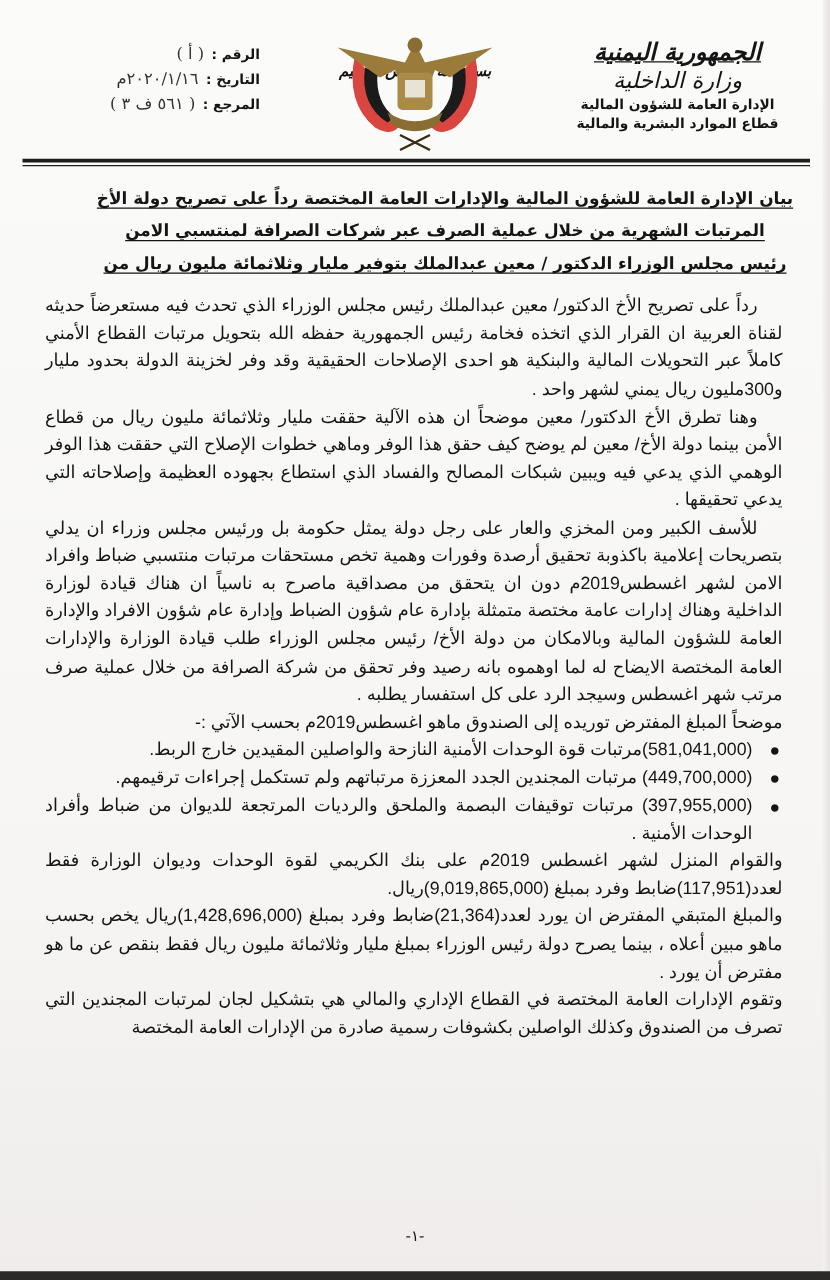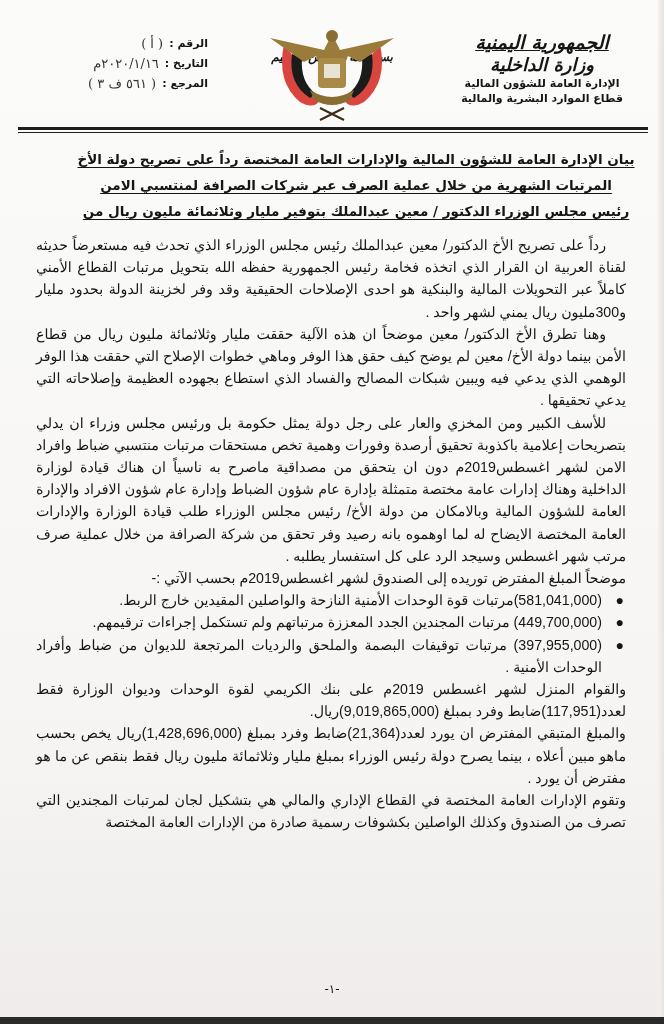--- a/index.html
+++ b/index.html
@@ -13,21 +13,21 @@
   .page {
     position:absolute; left:0; top:0; width:664px; height:1024px;
     background:linear-gradient(180deg,#fbfbfa 0%,#f6f5f3 70%,#efeceb 100%);
   }
   
   .hdr-right {
     position:absolute; right:22px; top:30px; width:200px;
     direction:rtl; text-align:center;
   }
   .hdr-calig1 { font-family:"DejaVu Serif", serif; font-size:19px; font-style:italic; font-weight:bold; line-height:24px; letter-spacing:1px;text-decoration:underline; }
-  .hdr-calig2 { font-family:"DejaVu Serif", serif; font-size:18px; font-style:italic; font-weight:bold; line-height:22px; letter-spacing:2px;text-align:center; }
+  .hdr-calig2 { font-family:"DejaVu Serif", serif; font-size:18px; font-style:italic; font-weight:normal; line-height:22px; letter-spacing:2px;text-align:center; }
   .hdr-sub { font-size:11px; font-weight:bold; line-height:15px; }
   .hdr-left {
     position:absolute; left:38px; top:34px; width:170px;
     direction:rtl; font-size:11px; font-weight:bold; line-height:20px;
   }
   .hdr-left .row { display:flex; gap:6px; white-space:nowrap; }
   .hdr-left .val { font-family:"DejaVu Serif", serif; font-weight:normal; font-size:13px; color:#333; }
   .emblem { position:absolute; left:262px; top:4px; width:140px; height:120px; }
   .basmala { position:absolute; left:0; top:0; width:140px; text-align:center; font-family:"DejaVu Serif",serif; font-size:12px; font-style:italic; font-weight:bold; direction:rtl;margin-top:46px; }
   .rule { position:absolute; left:18px; width:630px; background:#1e1e1e; }
@@ -103,21 +103,21 @@
   <div class="title">
     <span>بيان الإدارة العامة للشؤون المالية والإدارات العامة المختصة رداً على تصريح دولة الأخ</span>
     <span>المرتبات الشهرية من خلال عملية الصرف عبر شركات الصرافة لمنتسبي الامن</span>
     <span>رئيس مجلس الوزراء الدكتور / معين عبدالملك بتوفير مليار وثلاثمائة مليون ريال من</span>
   </div>
 
   <div class="body">
     <p class="indent">رداً على تصريح الأخ الدكتور/ معين عبدالملك رئيس مجلس الوزراء الذي تحدث فيه مستعرضاً حديثه لقناة العربية ان القرار الذي اتخذه فخامة رئيس الجمهورية حفظه الله بتحويل مرتبات القطاع الأمني كاملاً عبر التحويلات المالية والبنكية هو احدى الإصلاحات الحقيقية وقد وفر لخزينة الدولة بحدود مليار و300مليون ريال يمني لشهر واحد .</p>
     <p class="indent">وهنا تطرق الأخ الدكتور/ معين موضحاً ان هذه الآلية حققت مليار وثلاثمائة مليون ريال من قطاع الأمن بينما دولة الأخ/ معين لم يوضح كيف حقق هذا الوفر وماهي خطوات الإصلاح التي حققت هذا الوفر الوهمي الذي يدعي فيه ويبين شبكات المصالح والفساد الذي استطاع بجهوده العظيمة وإصلاحاته التي يدعي تحقيقها .</p>
     <p class="indent">للأسف الكبير ومن المخزي والعار على رجل دولة يمثل حكومة بل ورئيس مجلس وزراء ان يدلي بتصريحات إعلامية باكذوبة تحقيق أرصدة وفورات وهمية تخص مستحقات مرتبات منتسبي ضباط وافراد الامن لشهر اغسطس2019م دون ان يتحقق من مصداقية ماصرح به ناسياً ان هناك قيادة لوزارة الداخلية وهناك إدارات عامة مختصة متمثلة بإدارة عام شؤون الضباط وإدارة عام شؤون الافراد والإدارة العامة للشؤون المالية وبالامكان من دولة الأخ/ رئيس مجلس الوزراء طلب قيادة الوزارة والإدارات العامة المختصة الايضاح له لما اوهموه بانه رصيد وفر تحقق من شركة الصرافة من خلال عملية صرف مرتب شهر اغسطس وسيجد الرد على كل استفسار يطلبه .</p>
-    <p>موضحاً المبلغ المفترض توريده إلى الصندوق لشهر اغسطس2019م بحسب الآتي :-</p>
+    <p>موضحاً المبلغ المفترض توريده إلى الصندوق ماهو اغسطس2019م بحسب الآتي :-</p>
     <ul class="bullets">
       <li><span class="dot">●</span><span>(581,041,000)مرتبات قوة الوحدات الأمنية النازحة والواصلين المقيدين خارج الربط.</span></li>
       <li><span class="dot">●</span><span>(449,700,000) مرتبات المجندين الجدد المعززة مرتباتهم ولم تستكمل إجراءات ترقيمهم.</span></li>
       <li><span class="dot">●</span><span>(397,955,000) مرتبات توقيفات البصمة والملحق والرديات المرتجعة للديوان من ضباط وأفراد الوحدات الأمنية .</span></li>
     </ul>
     <p>والقوام المنزل لشهر اغسطس 2019م على بنك الكريمي لقوة الوحدات وديوان الوزارة فقط لعدد(117,951)ضابط وفرد بمبلغ (9,019,865,000)ريال.</p>
     <p>والمبلغ المتبقي المفترض ان يورد لعدد(21,364)ضابط وفرد بمبلغ (1,428,696,000)ريال يخص بحسب ماهو مبين أعلاه ، بينما يصرح دولة رئيس الوزراء بمبلغ مليار وثلاثمائة مليون ريال فقط بنقص عن ما هو مفترض أن يورد .</p>
     <p>وتقوم الإدارات العامة المختصة في القطاع الإداري والمالي هي بتشكيل لجان لمرتبات المجندين التي تصرف من الصندوق وكذلك الواصلين بكشوفات رسمية صادرة من الإدارات العامة المختصة</p>
   </div>
 

